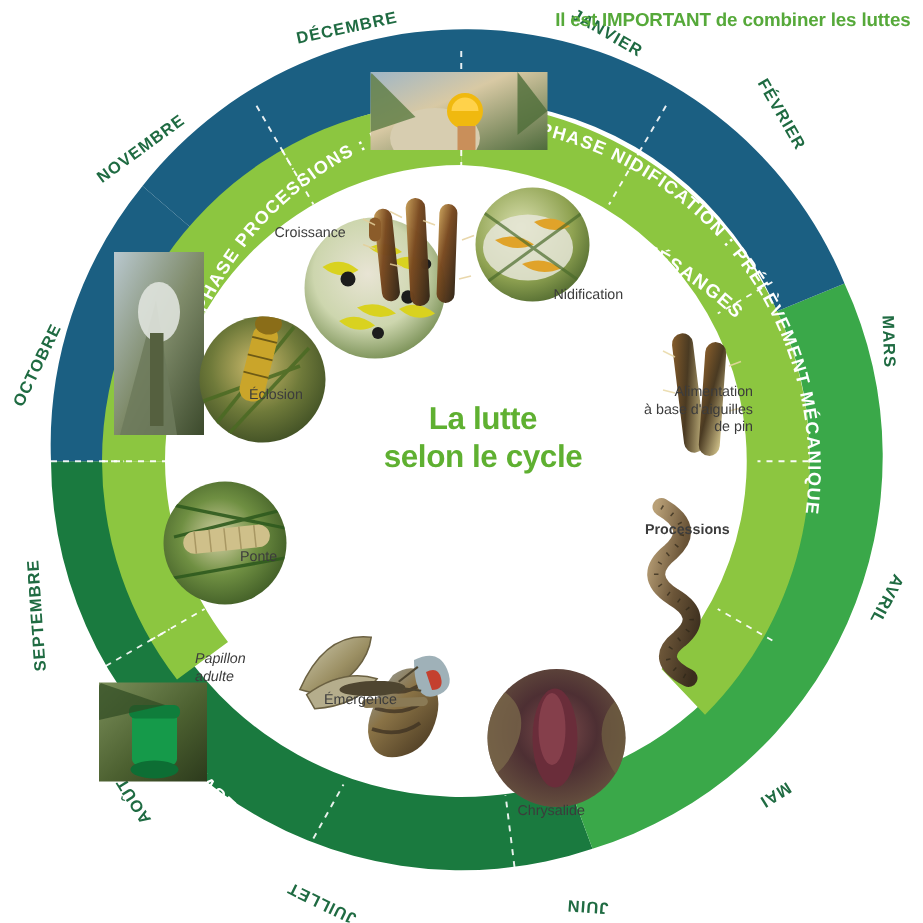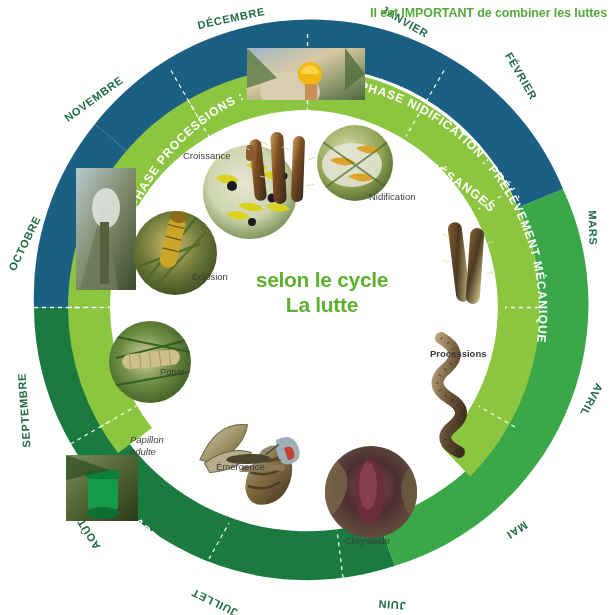--- a/index.html
+++ b/index.html
@@ -441,27 +441,30 @@
     <g>
       <path d="M96,470 q18,-14 40,-18 l14,34 q-20,6 -34,18 z" fill="#2f5a2a" opacity=".0"></path>
     </g>
   </svg>
 
   <div class="hdr">
     <div>Il est IMPORTANT de combiner les luttes</div>
   </div>
 
   <div class="center-title">
+    <div>La lutte</div>
     <div>selon le cycle</div>
-    <div>La lutte</div>
   </div>
 
   <div class="cap" style="left:183px;top:150px;">Croissance</div>
   <div class="cap" style="left:324px;top:191px;margin-left:45px;">Nidification</div>
+  <div class="cap" style="left:424px;top:256px;text-align:right;width:78px;">Alimentation
+à base d'aiguilles
+de pin</div>
   <div class="cap" style="left:430px;top:348px;font-weight:bold;">Processions</div>
   <div class="cap" style="left:345px;top:535px;">Chrysalide</div>
   <div class="cap" style="left:216px;top:461px;">Émergence</div>
   <div class="cap" style="left:130px;top:434px;font-style:italic;">Papillon
 adulte</div>
   <div class="cap" style="left:160px;top:366px;">Ponte</div>
-  <div class="cap" style="left:192px;top:258px;margin-top:13px;">Éclosion</div>
+  <div class="cap" style="left:166px;top:258px;">Éclosion</div>
 
 </div>
 
 </body></html>

